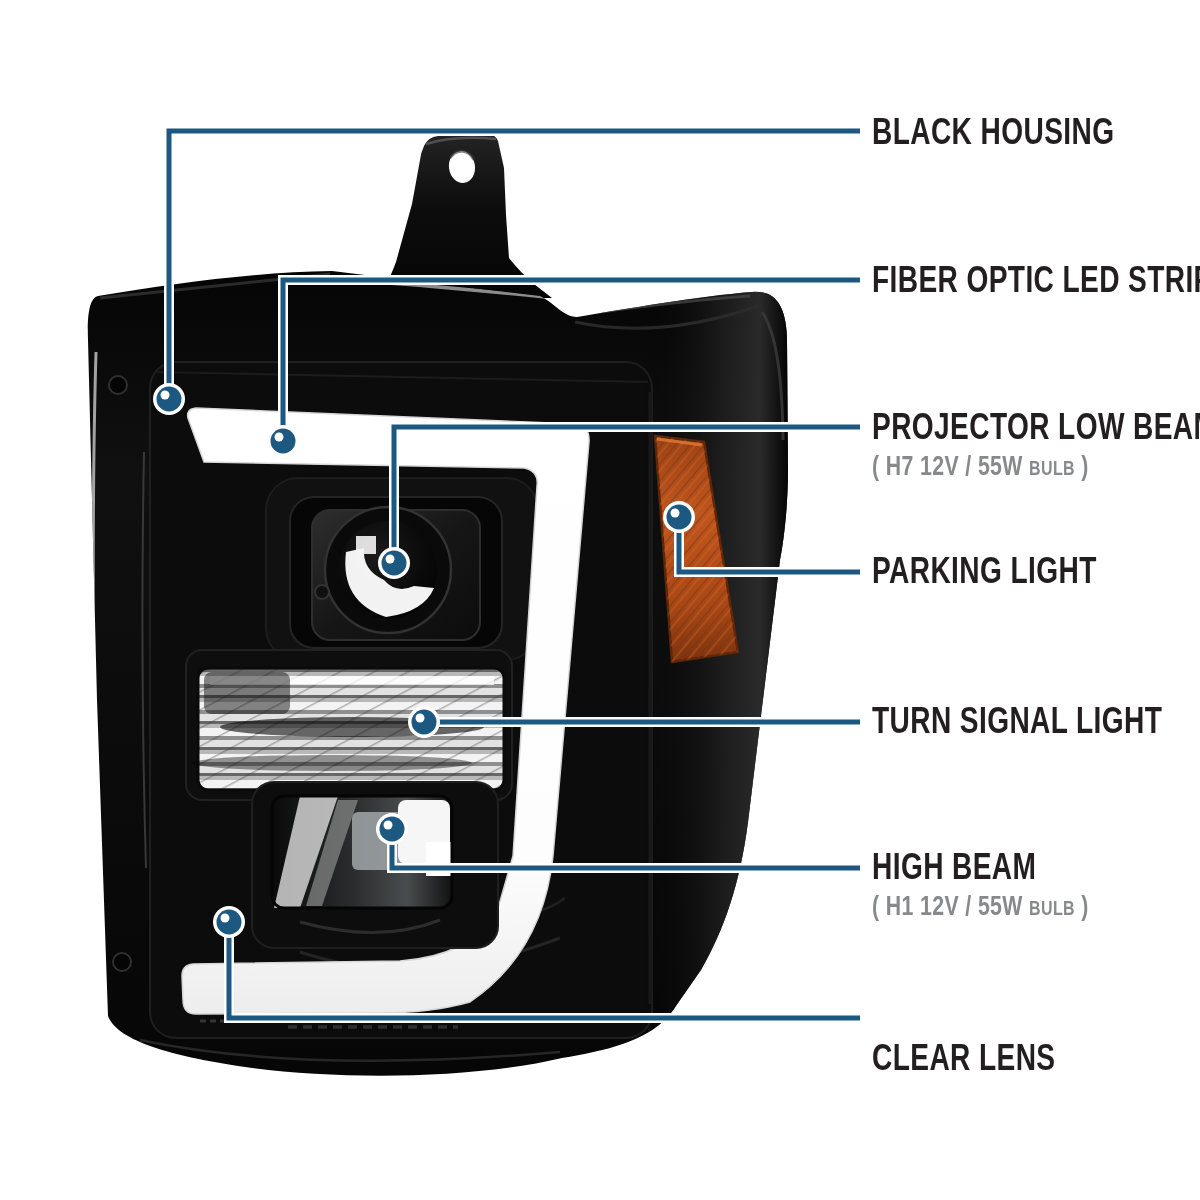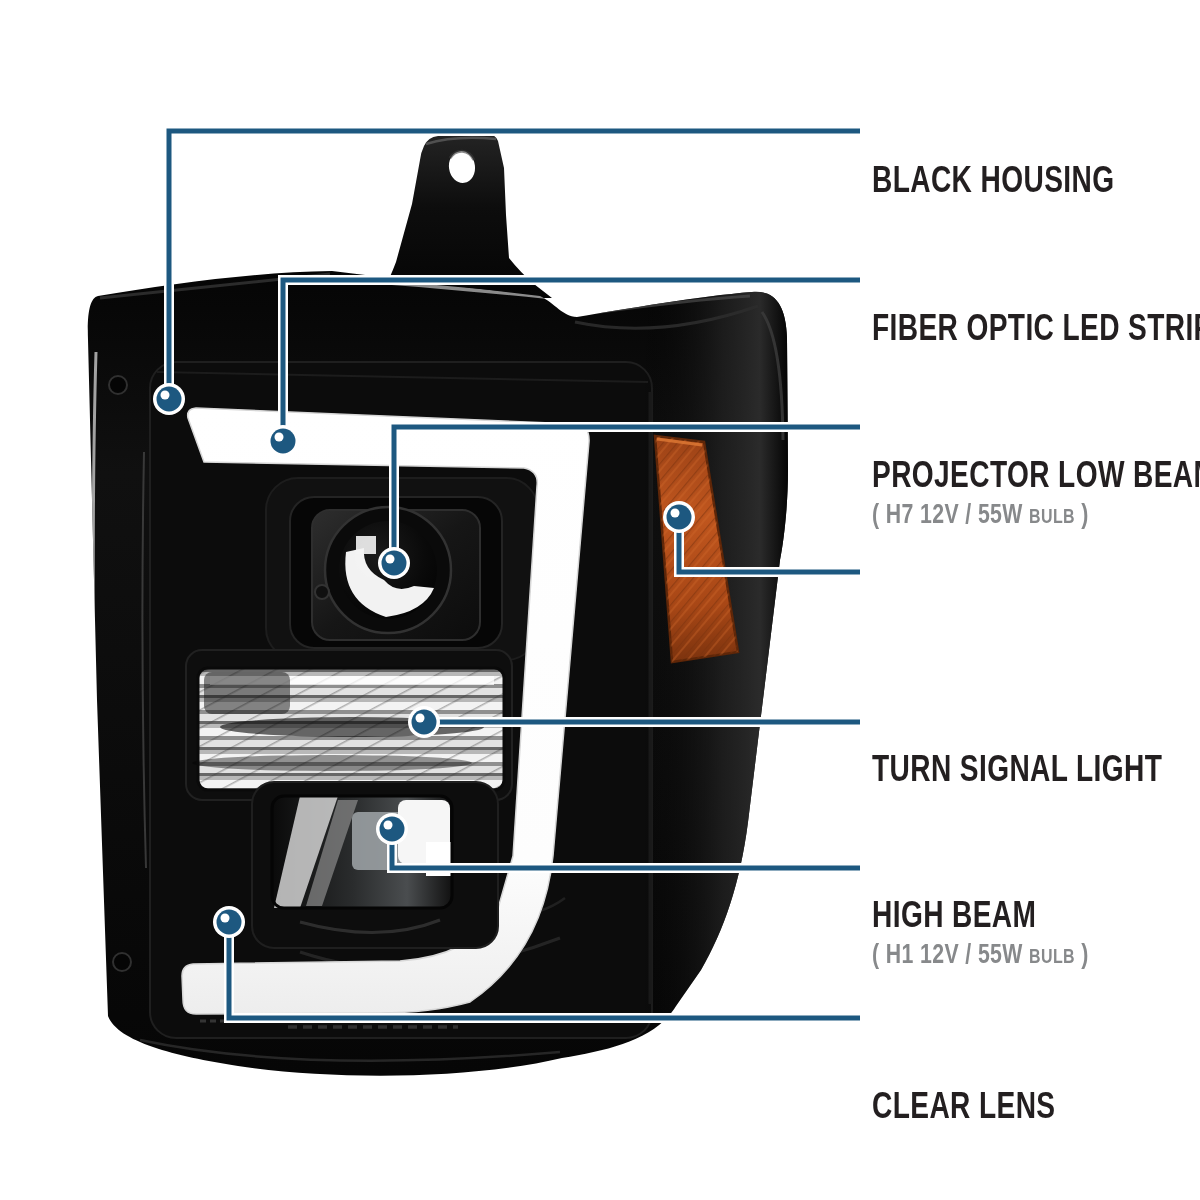--- a/index.html
+++ b/index.html
@@ -1,19 +1,19 @@
 <!DOCTYPE html>
 <html style="--accent: #1d5880; --ink: #231f20; --subtle: #87898b;"><head>
 <meta charset="utf-8">
 <style>
   html,body{margin:0;padding:0;background:#ffffff;}
   #stage{position:relative;width:1200px;height:1200px;background:#ffffff;overflow:hidden;
          font-family:"Liberation Sans", sans-serif;}
   #art{position:absolute;left:0;top:0;}
-  .callout-label{position:absolute;left:872px;white-space:nowrap;margin-top:48px;}
+  .callout-label{position:absolute;left:872px;white-space:nowrap;}
   .label-main{font-weight:700;font-size:37px;line-height:40px;color:var(--ink,#231f20);
               transform:scaleX(0.76);transform-origin:left center;letter-spacing:0.5px;}
   .label-sub{font-weight:700;font-size:28px;line-height:32px;margin-top:3px;color:var(--subtle,#87898b);
              transform:scaleX(0.76);transform-origin:left center;letter-spacing:0.5px;}
   .sub-small{font-size:21px;}
 </style>
 </head>
 <body>
 
 <div id="stage" style="background: rgb(255, 255, 255);">
@@ -252,20 +252,23 @@
     <div class="label-main">FIBER OPTIC LED STRIP</div>
   </div>
 
   <div class="callout-label" style="top:407px">
     <div class="label-main">PROJECTOR LOW BEAM</div>
     <div class="label-sub">
       <span>( H7  12V / 55W</span> <span class="sub-small">BULB</span> <span>)</span>
     </div>
   </div>
 
+  <div class="callout-label" style="top:551px">
+    <div class="label-main">PARKING LIGHT</div>
+  </div>
 
   <div class="callout-label" style="top:701px">
     <div class="label-main">TURN SIGNAL LIGHT</div>
   </div>
 
   <div class="callout-label" style="top:847px">
     <div class="label-main">HIGH BEAM</div>
     <div class="label-sub">
       <span>( H1 12V / 55W</span> <span class="sub-small">BULB</span> <span>)</span>
     </div>

